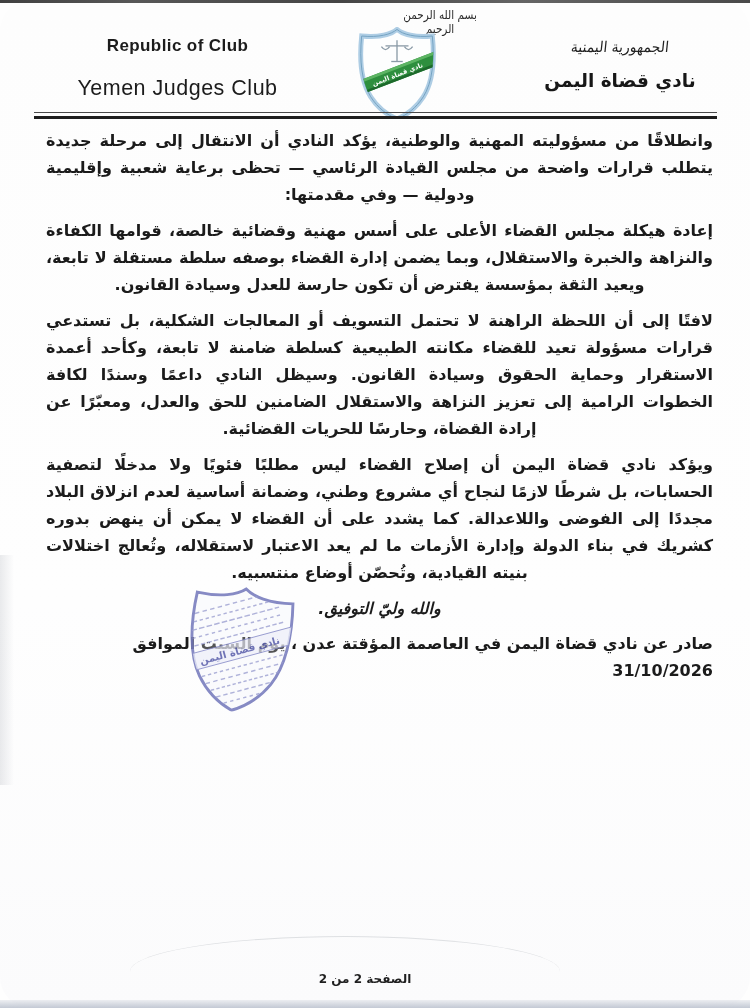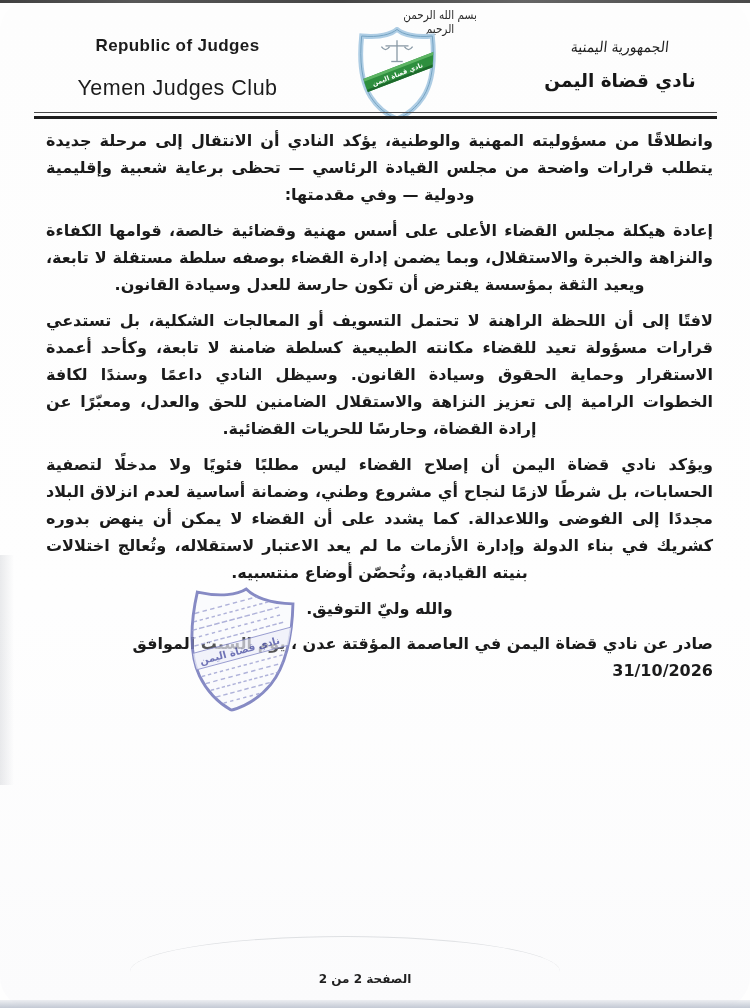--- a/index.html
+++ b/index.html
@@ -33,21 +33,21 @@
   .hdr-right .ar2{font-size:18.5px;font-weight:bold;margin-top:15px;color:#171717;}
   .rule{position:absolute;top:112px;left:34px;width:683px;height:3px;
     border-top:1.5px solid #4a4a4a;border-bottom:3px solid #1e1e1e;}
 
   
   .content{position:absolute;top:127px;left:46px;width:667px;direction:rtl;
     text-align:justify;color:#1b1b1b;
     font-size:16px;line-height:27px;font-weight:bold;}
   .content p{margin:0 0 9px;text-align:justify;text-align-last:center;}
   .content p.p-first{text-align-last:center;}
-  .content .closing{text-align:right;text-align-last:center;margin:6px 0 8px;}
+  .content .closing{text-align:right;text-align-last:center;margin:6px 0 8px;font-style:italic;}
   .content .issued{text-align:right;text-align-last:right;margin:0;}
 
   
   .stamp{position:absolute;top:584px;left:183px;width:112px;height:128px;
     transform:rotate(7deg);opacity:.88;}
 
   
   .page-number{position:absolute;top:972px;left:0;right:20px;text-align:center;
     direction:rtl;font-size:12px;font-weight:bold;color:#1f1f1f;}
 </style>
@@ -55,21 +55,21 @@
 <body>
 
 <div class="page">
 
   <div class="scan-edge-top"></div>
   <div class="edge-shade"></div>
 
   <div class="basmala">بسم الله الرحمن الرحيم</div>
 
   <div class="hdr-left">
-    <div class="en1">Republic of Judges</div>
+    <div class="en1">Republic of Club</div>
     <div class="en2">Yemen Judges Club</div>
   </div>
 
   <div class="emblem">
     <svg width="100" height="92" viewBox="0 0 100 112">
       <defs>
         <clipPath id="shieldClip">
           <path d="M50 3 C57 9 72 13 93 11 C96 40 93 68 82 85 C73 99 62 107 50 112 C38 107 27 99 18 85 C7 68 4 40 7 11 C28 13 43 9 50 3 Z"></path>
         </clipPath>
       </defs>

